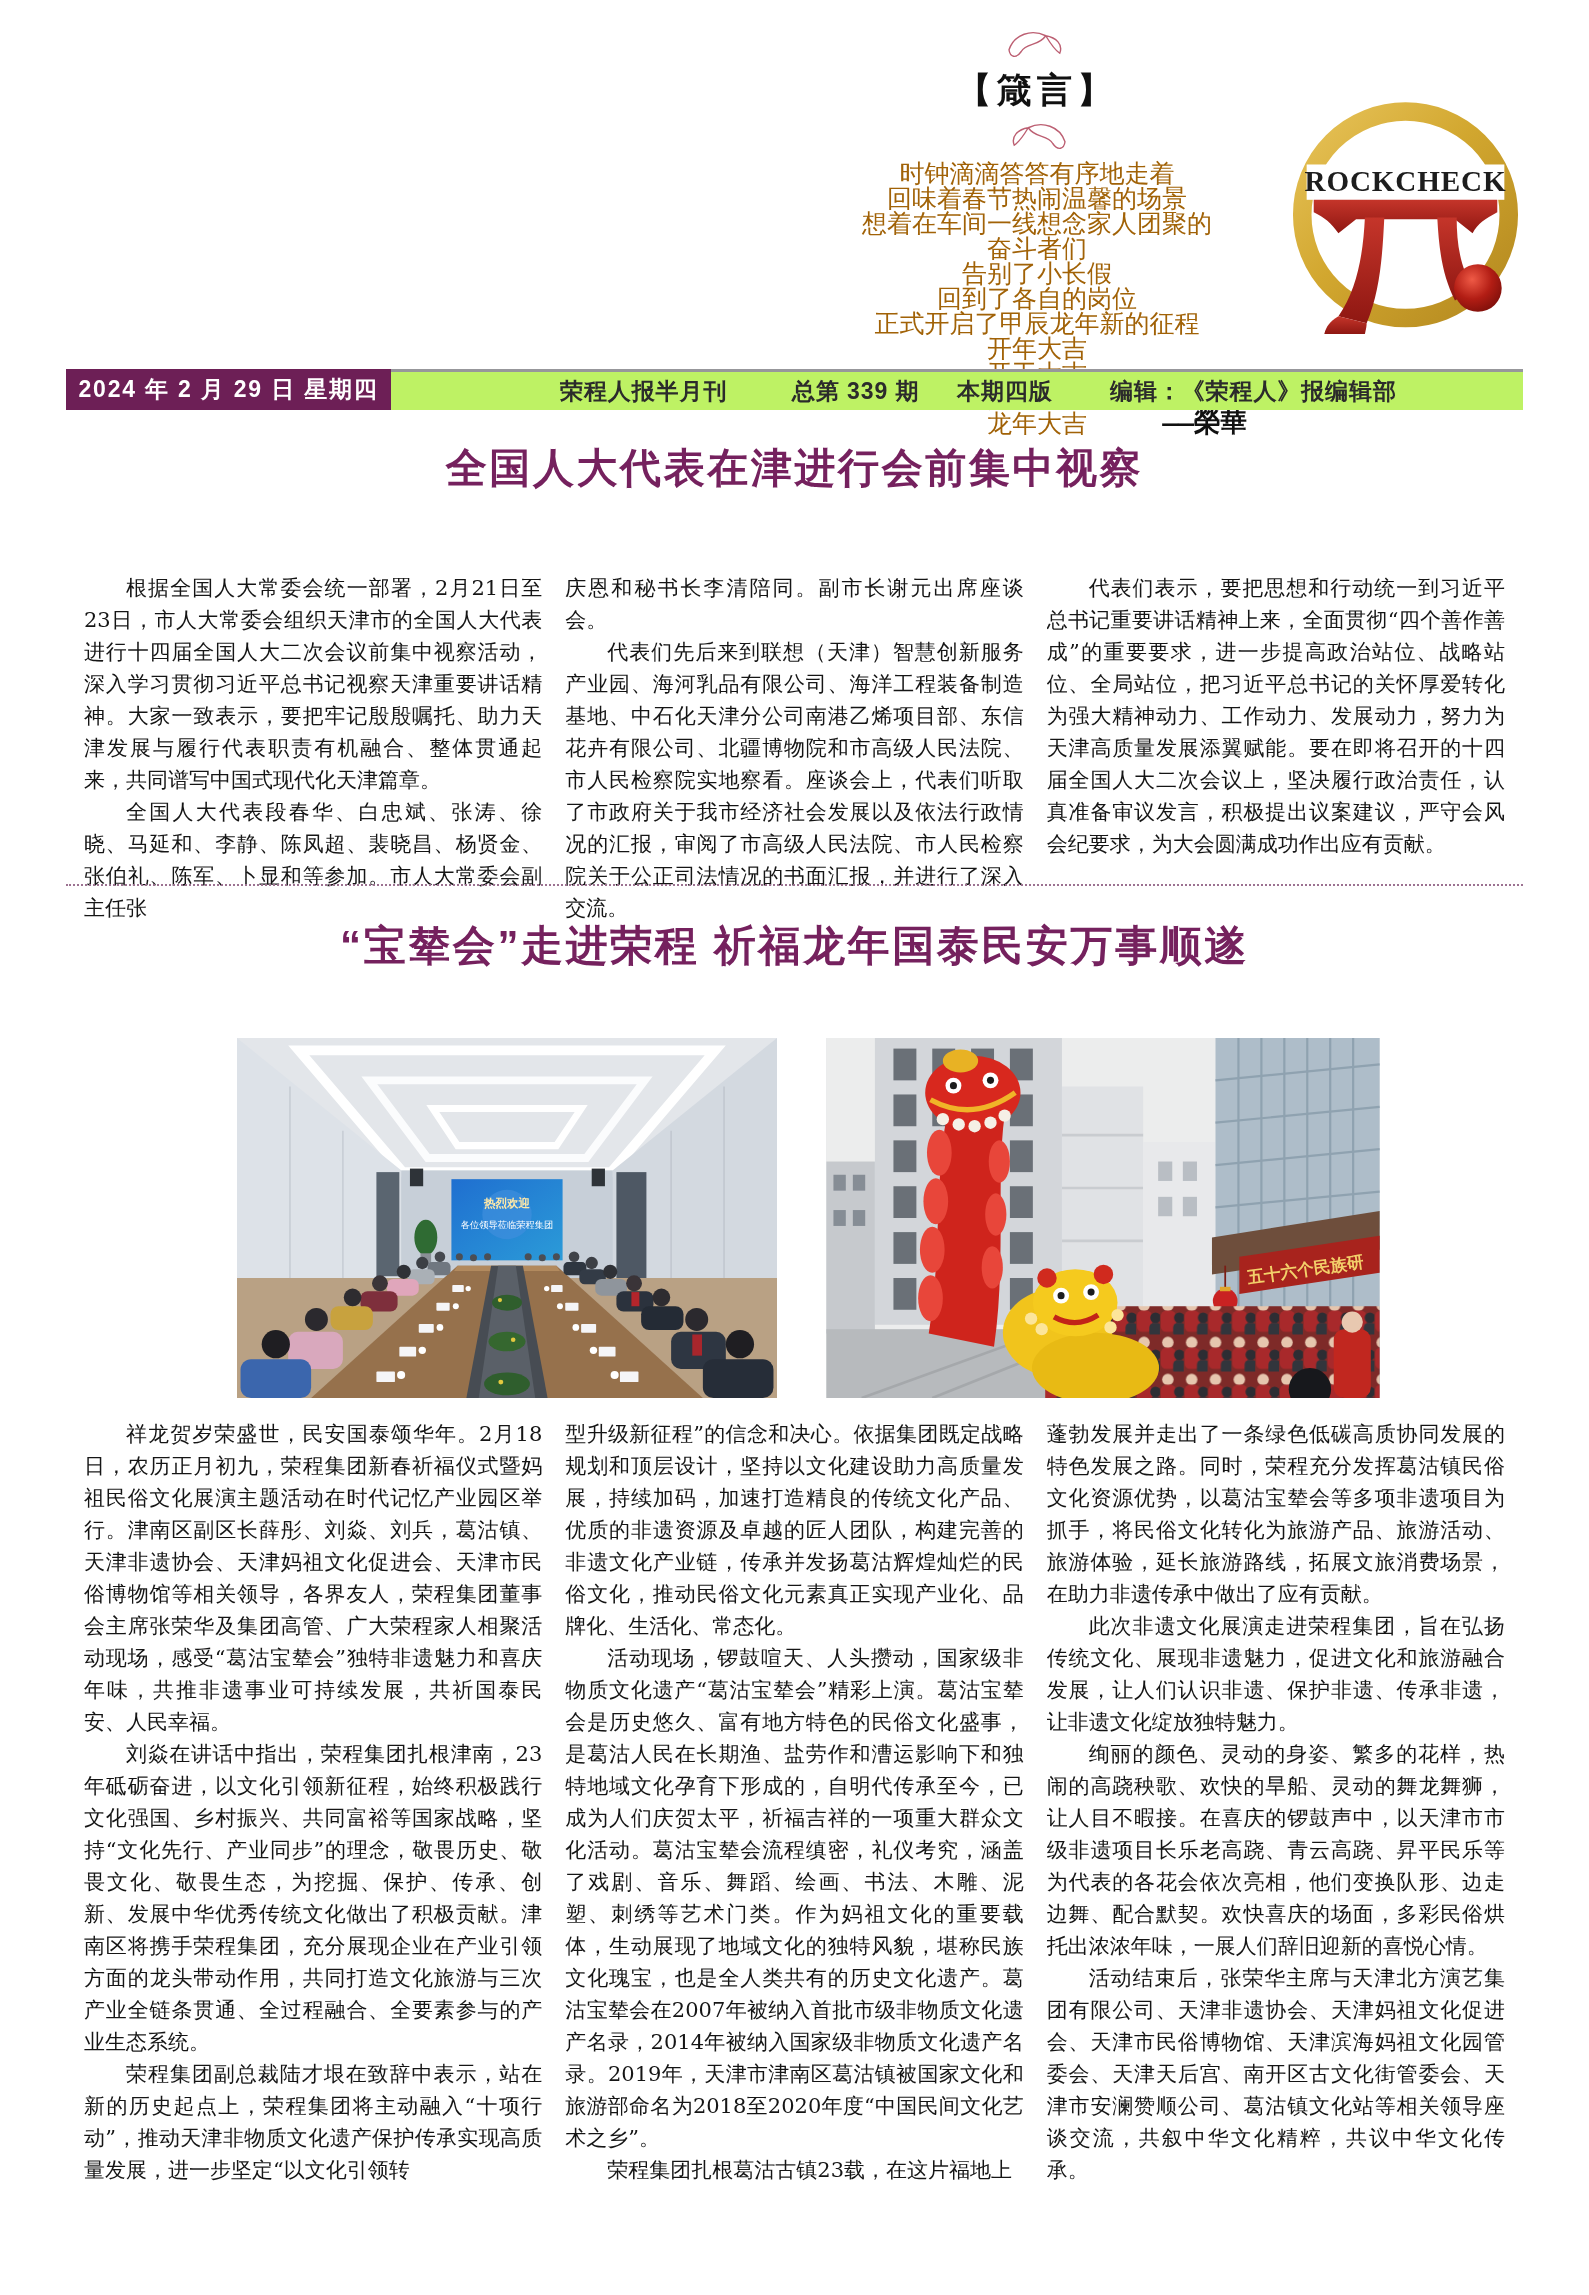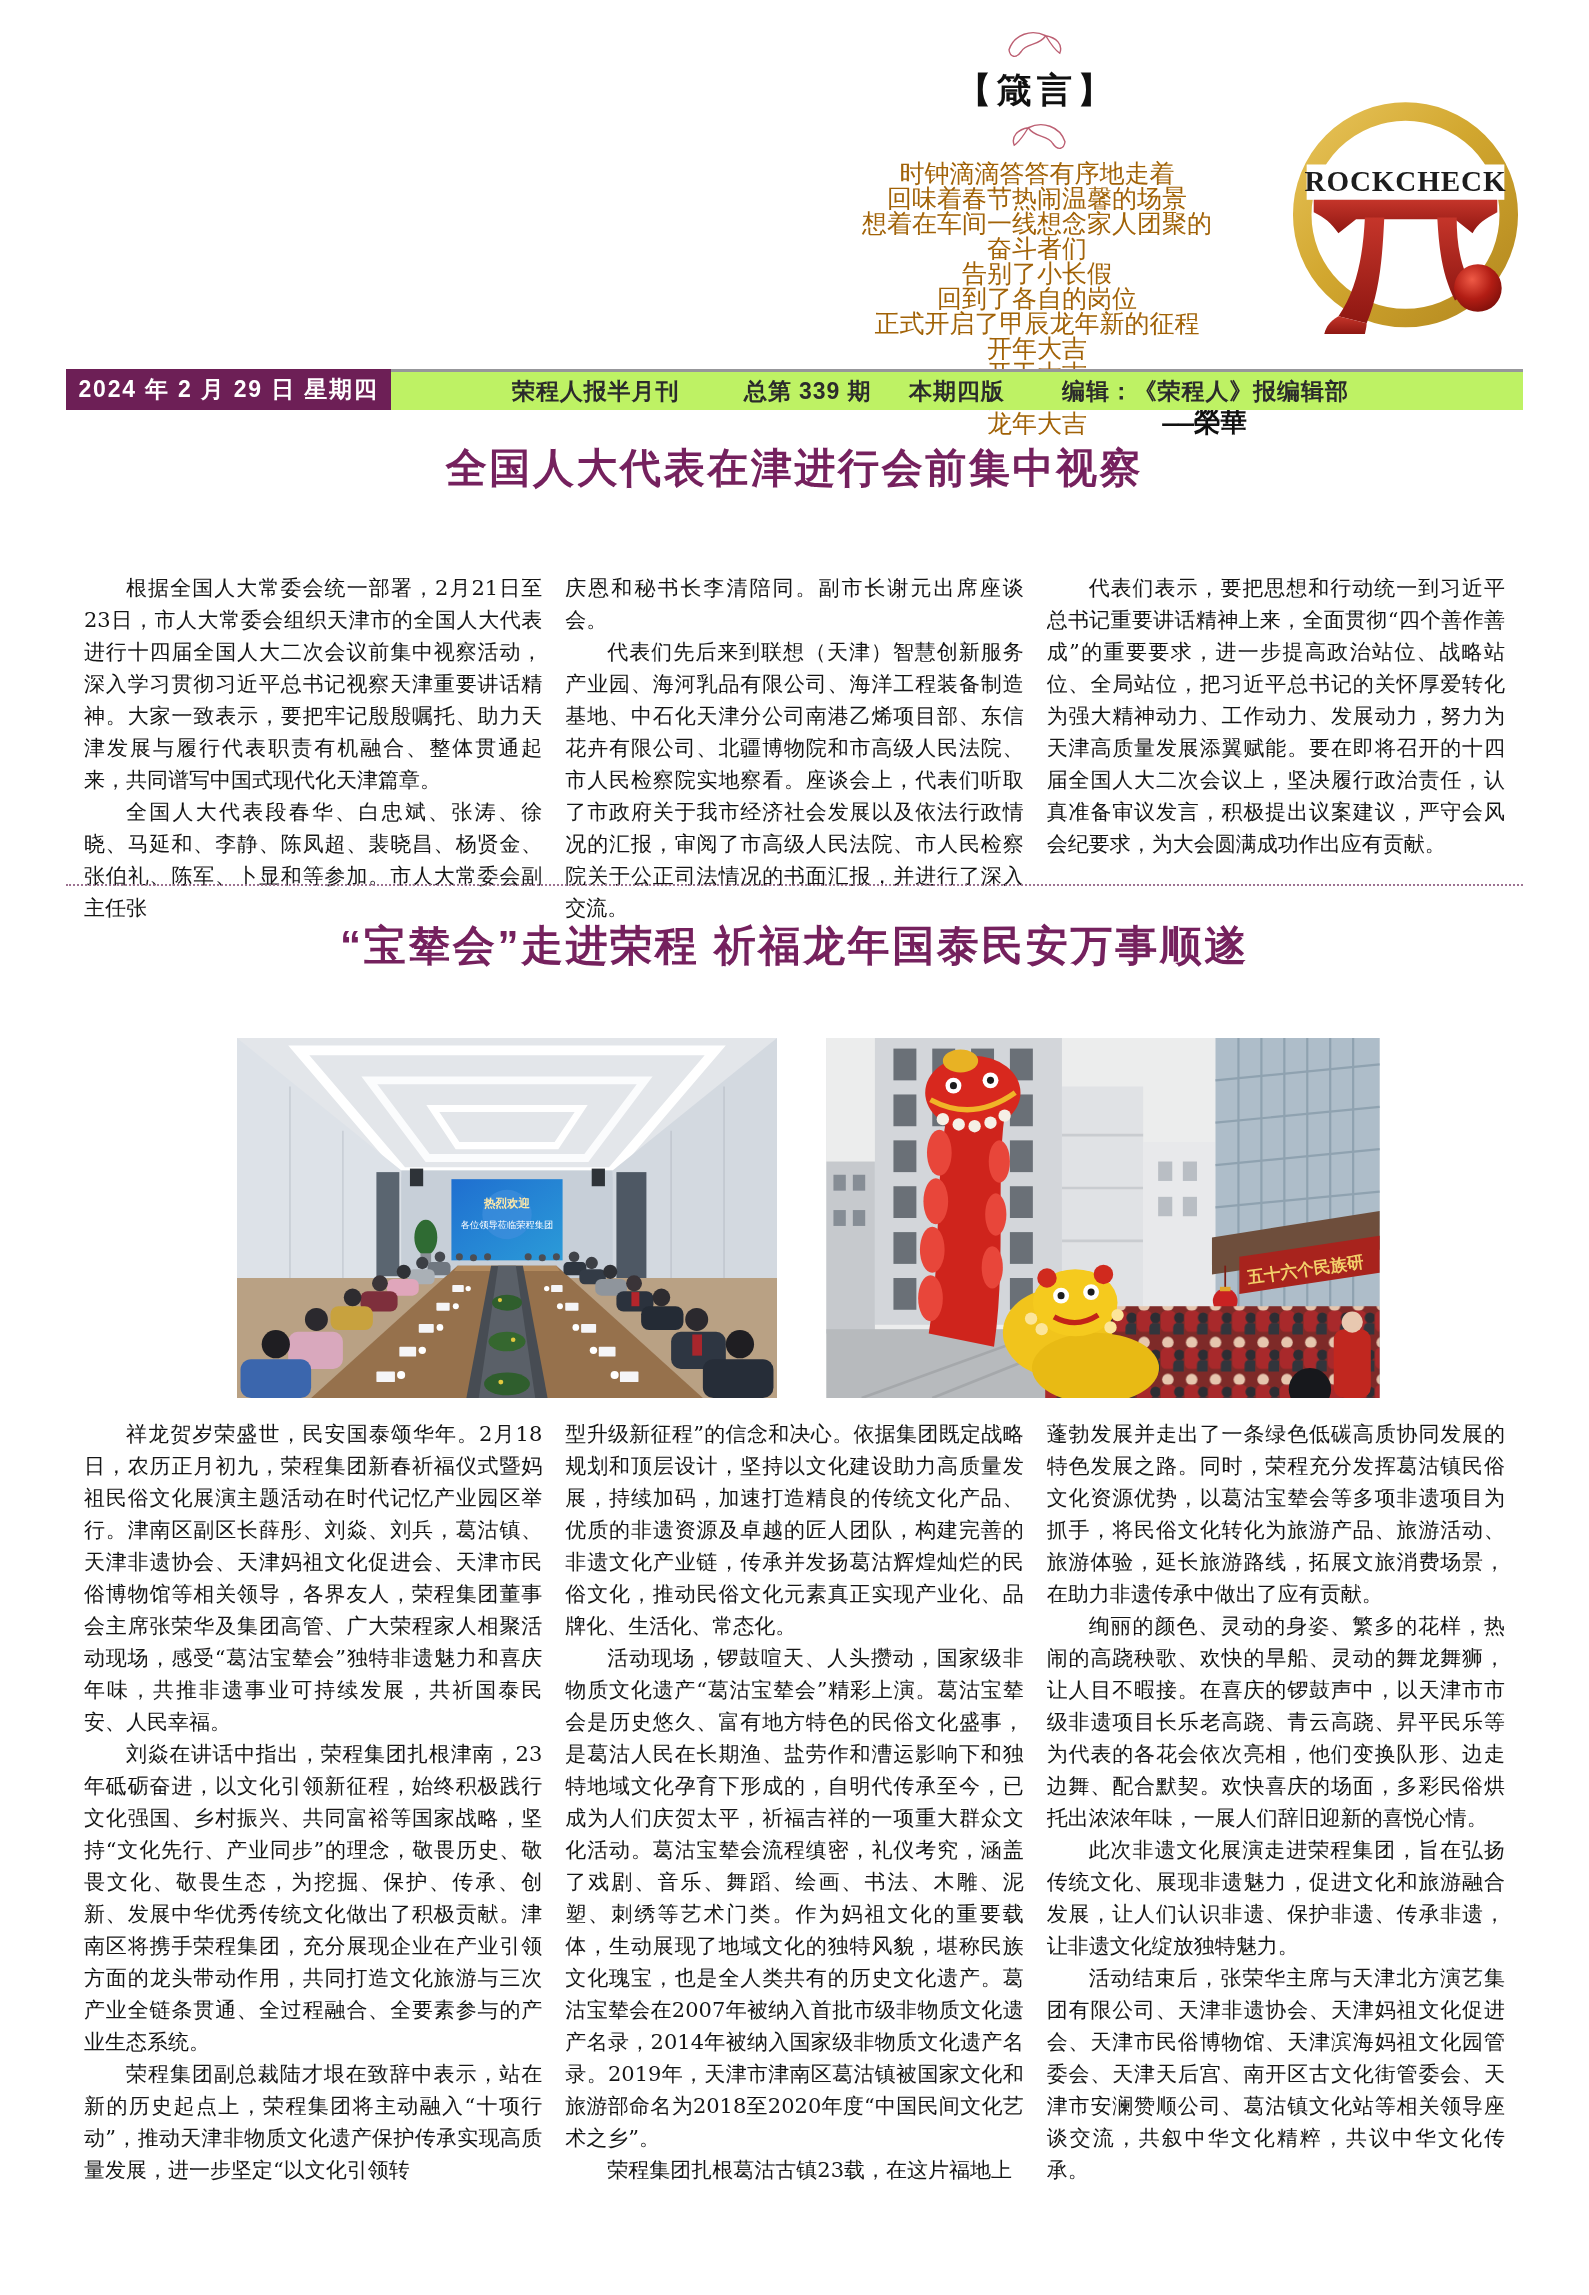--- a/index.html
+++ b/index.html
@@ -25,21 +25,21 @@
 
   
   .datebar{position:absolute;top:369px;left:66px;width:1457px;height:41px;
       background:#bef264;border-top:3.5px solid #97979b;box-sizing:border-box;}
   .datebar-left{position:absolute;left:0;top:-3.5px;width:325px;height:41px;background:#6d1f56;
       display:flex;align-items:center;justify-content:center;}
   .datebar-left span{color:#ffffff;font-size:23px;font-weight:bold;
       font-family:"Liberation Sans","DejaVu Sans",sans-serif;letter-spacing:1.8px;}
   .datebar-item{position:absolute;top:0;height:38px;display:flex;align-items:center;
       font-family:"Liberation Sans","DejaVu Sans",sans-serif;
-      font-size:23px;font-weight:bold;color:#2b2b2b;letter-spacing:0.9px;}
+      font-size:23px;font-weight:bold;color:#2b2b2b;letter-spacing:0.9px;margin-left:48px;}
   .db-pub{left:446px;} .db-issue{left:678px;} .db-edition{left:843px;} .db-editor{left:996px;}
 
   
   .a-title{position:absolute;left:0;width:1589px;text-align:center;
       font-family:"Liberation Sans","DejaVu Sans",sans-serif;
       font-weight:700;color:#75215e;letter-spacing:2.6px;}
   .a1-title{top:441px;font-size:41px;}
   .a2-title{top:918px;font-size:42px;}
 
   
@@ -414,20 +414,20 @@
       <p class="ind">刘焱在讲话中指出，荣程集团扎根津南，23年砥砺奋进，以文化引领新征程，始终积极践行文化强国、乡村振兴、共同富裕等国家战略，坚持“文化先行、产业同步”的理念，敬畏历史、敬畏文化、敬畏生态，为挖掘、保护、传承、创新、发展中华优秀传统文化做出了积极贡献。津南区将携手荣程集团，充分展现企业在产业引领方面的龙头带动作用，共同打造文化旅游与三次产业全链条贯通、全过程融合、全要素参与的产业生态系统。</p>
       <p class="ind">荣程集团副总裁陆才垠在致辞中表示，站在新的历史起点上，荣程集团将主动融入“十项行动”，推动天津非物质文化遗产保护传承实现高质量发展，进一步坚定“以文化引领转</p>
     </div>
     <div class="col">
       <p>型升级新征程”的信念和决心。依据集团既定战略规划和顶层设计，坚持以文化建设助力高质量发展，持续加码，加速打造精良的传统文化产品、优质的非遗资源及卓越的匠人团队，构建完善的非遗文化产业链，传承并发扬葛沽辉煌灿烂的民俗文化，推动民俗文化元素真正实现产业化、品牌化、生活化、常态化。</p>
       <p class="ind">活动现场，锣鼓喧天、人头攒动，国家级非物质文化遗产“葛沽宝辇会”精彩上演。葛沽宝辇会是历史悠久、富有地方特色的民俗文化盛事，是葛沽人民在长期渔、盐劳作和漕运影响下和独特地域文化孕育下形成的，自明代传承至今，已成为人们庆贺太平，祈福吉祥的一项重大群众文化活动。葛沽宝辇会流程缜密，礼仪考究，涵盖了戏剧、音乐、舞蹈、绘画、书法、木雕、泥塑、刺绣等艺术门类。作为妈祖文化的重要载体，生动展现了地域文化的独特风貌，堪称民族文化瑰宝，也是全人类共有的历史文化遗产。葛沽宝辇会在2007年被纳入首批市级非物质文化遗产名录，2014年被纳入国家级非物质文化遗产名录。2019年，天津市津南区葛沽镇被国家文化和旅游部命名为2018至2020年度“中国民间文化艺术之乡”。</p>
       <p class="ind">荣程集团扎根葛沽古镇23载，在这片福地上</p>
     </div>
     <div class="col">
       <p>蓬勃发展并走出了一条绿色低碳高质协同发展的特色发展之路。同时，荣程充分发挥葛沽镇民俗文化资源优势，以葛沽宝辇会等多项非遗项目为抓手，将民俗文化转化为旅游产品、旅游活动、旅游体验，延长旅游路线，拓展文旅消费场景，在助力非遗传承中做出了应有贡献。</p>
+      <p class="ind">此次非遗文化展演走进荣程集团，旨在弘扬传统文化、展现非遗魅力，促进文化和旅游融合发展，让人们认识非遗、保护非遗、传承非遗，让非遗文化绽放独特魅力。</p>
       <p class="ind">绚丽的颜色、灵动的身姿、繁多的花样，热闹的高跷秧歌、欢快的旱船、灵动的舞龙舞狮，让人目不暇接。在喜庆的锣鼓声中，以天津市市级非遗项目长乐老高跷、青云高跷、昇平民乐等为代表的各花会依次亮相，他们变换队形、边走边舞、配合默契。欢快喜庆的场面，多彩民俗烘托出浓浓年味，一展人们辞旧迎新的喜悦心情。</p>
-      <p class="ind">此次非遗文化展演走进荣程集团，旨在弘扬传统文化、展现非遗魅力，促进文化和旅游融合发展，让人们认识非遗、保护非遗、传承非遗，让非遗文化绽放独特魅力。</p>
       <p class="ind">活动结束后，张荣华主席与天津北方演艺集团有限公司、天津非遗协会、天津妈祖文化促进会、天津市民俗博物馆、天津滨海妈祖文化园管委会、天津天后宫、南开区古文化街管委会、天津市安澜赞顺公司、葛沽镇文化站等相关领导座谈交流，共叙中华文化精粹，共议中华文化传承。</p>
     </div>
   </div>
 
 </div>
 
 
 </body></html>

